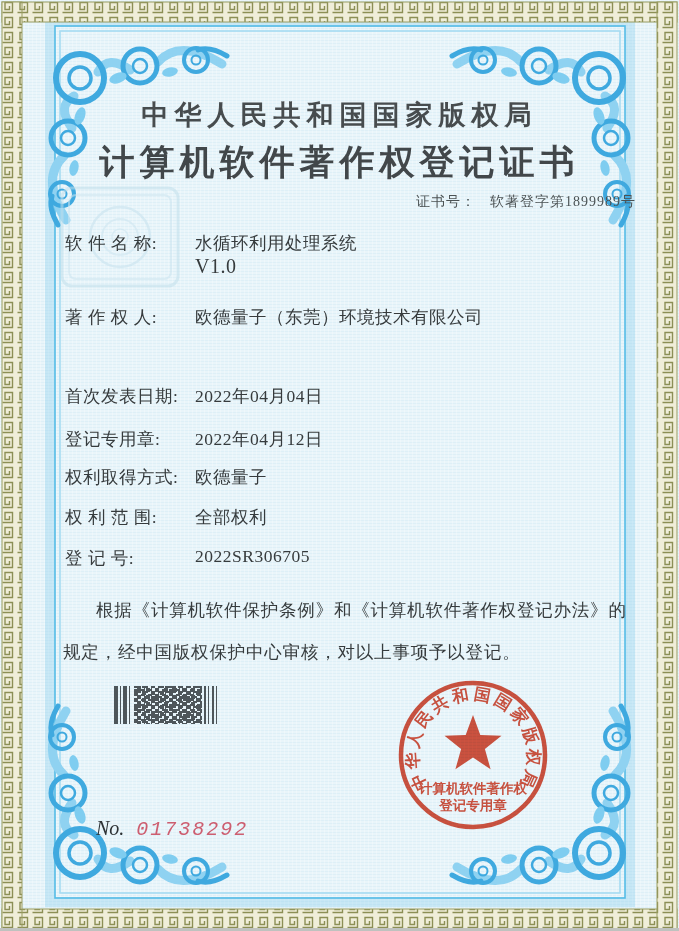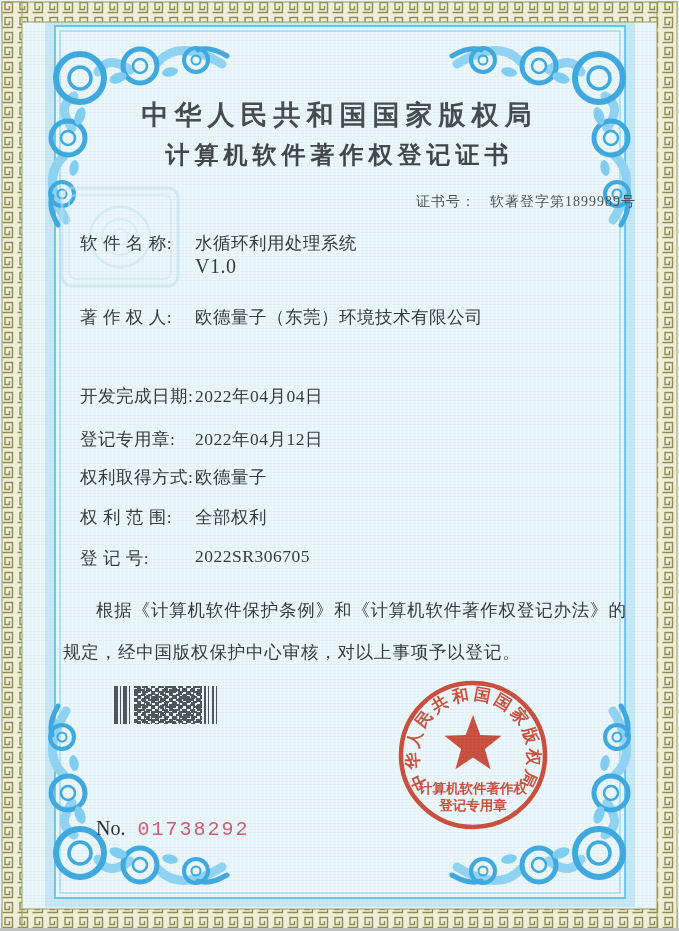--- a/index.html
+++ b/index.html
@@ -15,40 +15,40 @@
     background-color:#e4f2f8;
   }
   .deco{position:absolute;left:0;top:0;width:679px;height:931px;pointer-events:none;}
   .abs{position:absolute;white-space:nowrap;}
   .t-authority{
     width:679px;text-align:center;top:97px;left:0;
     font-size:27px;font-weight:bold;letter-spacing:6px;color:#474c4e;
   }
   .t-title{
     width:679px;text-align:center;top:139px;left:0;
-    font-size:24px;font-weight:bold;letter-spacing:5px;color:#42474a;
+    font-size:35px;font-weight:bold;letter-spacing:5px;color:#42474a;
   }
   .certno{left:416px;top:193px;font-size:14px;color:#4b5254;letter-spacing:1px;}
   .certno .v{margin-left:14px;}
   .fld{font-size:17.5px;color:#363b3d;letter-spacing:.5px;}
-  .fld .lab{position:absolute;left:80px;}
+  .fld .lab{position:absolute;left:65px;}
   .fld .val{position:absolute;left:195px;}
   .r1{top:231px}.r1b{top:255px;font-size:20px}.r2{top:305px}
   .r3{top:384px}.r4{top:427px}.r5{top:465px}.r6{top:505px}.r7{top:546px}
   .stmt{font-size:17.5px;color:#363b3d;letter-spacing:.8px;}
   .stmt1{left:96px;top:598px}.stmt2{left:63px;top:640px}
   .barcode{left:114px;top:686px;width:104px;height:38px;display:flex;}
   .bc-start{width:18px;background:repeating-linear-gradient(90deg,#4e565a 0 4px,rgba(0,0,0,0) 4px 6px,#4e565a 6px 7px,rgba(0,0,0,0) 7px 9px);}
   .bc-mid{flex:1;margin:0 2px;background:
     repeating-conic-gradient(#4e565a 0% 25%, rgba(0,0,0,0) 25% 50%) 0px 0px/7px 5px,
     repeating-conic-gradient(rgba(0,0,0,0) 0% 25%, #4e565a 25% 50%) 3px 2px/9px 7px;}
   .bc-end{width:14px;background:repeating-linear-gradient(90deg,#4e565a 0 2px,rgba(0,0,0,0) 2px 4px,#4e565a 4px 5px,rgba(0,0,0,0) 5px 8px);}
   .seal{left:393px;top:671px;width:160px;height:172px;mix-blend-mode:multiply;opacity:.92;}
   .issue-date{left:403px;top:813px;font-size:21px;color:#33383b;letter-spacing:1.5px;}
-  .serial{left:96px;top:817px;font-size:20px;color:#2c3134;}
+  .serial{left:96px;top:817px;font-size:20px;color:#2c3134;font-style:italic;}
   .serial .num{font-family:"Liberation Mono","DejaVu Sans Mono",monospace;font-size:20px;letter-spacing:2px;margin-left:12px;}
   .scan-edge{left:0;bottom:0;width:679px;height:3px;background:#bfc2bf;}
 </style>
 </head>
 <body>
 
 <div class="page">
 
   <svg class="deco" viewBox="0 0 679 931" xmlns="http://www.w3.org/2000/svg">
     <defs>
@@ -118,21 +118,21 @@
   <div class="fld">
     <span class="abs lab r1">软  件  名  称:</span>
     <span class="abs val r1">水循环利用处理系统</span>
     <span class="abs val r1b">V1.0</span>
   </div>
   <div class="fld">
     <span class="abs lab r2">著  作  权  人:</span>
     <span class="abs val r2">欧德量子（东莞）环境技术有限公司</span>
   </div>
   <div class="fld">
-    <span class="abs lab r3">开发完成日期:</span>
+    <span class="abs lab r3">首次发表日期:</span>
     <span class="abs val r3">2022年04月04日</span>
   </div>
   <div class="fld">
     <span class="abs lab r4">登记专用章:</span>
     <span class="abs val r4">2022年04月12日</span>
   </div>
   <div class="fld">
     <span class="abs lab r5">权利取得方式:</span>
     <span class="abs val r5">欧德量子</span>
   </div>

